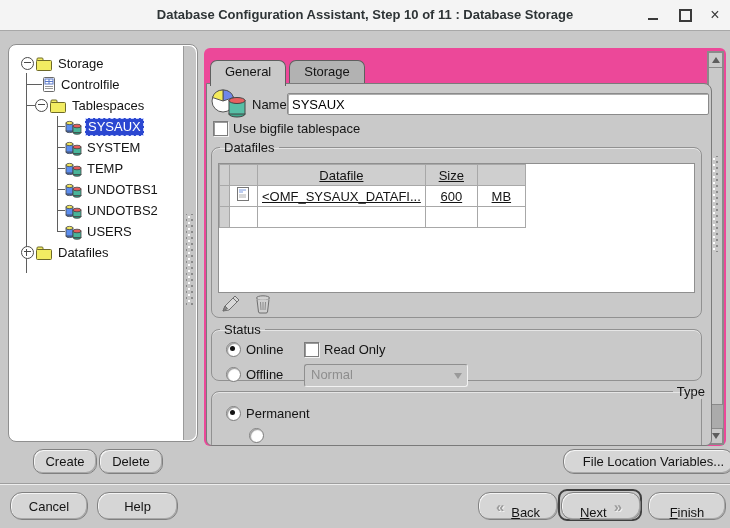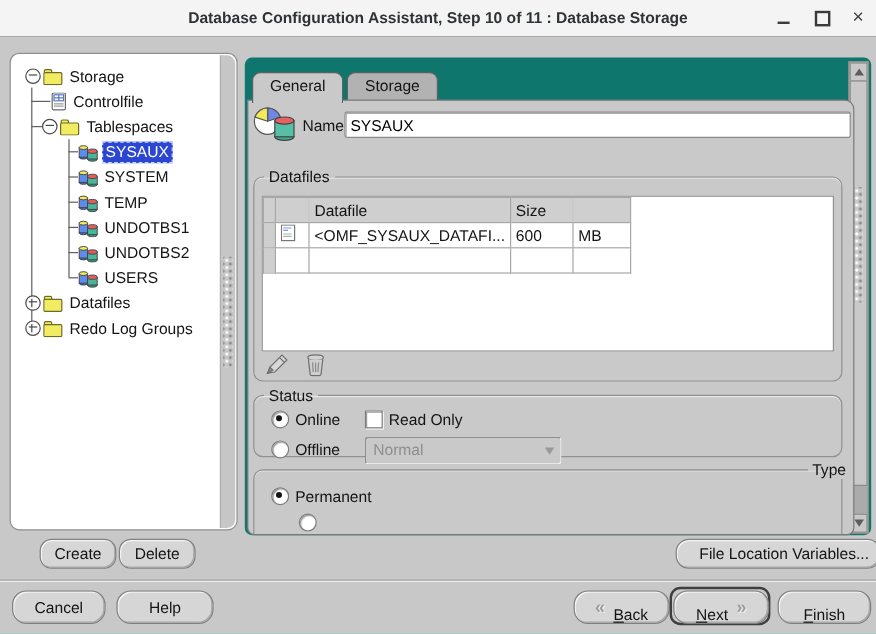--- a/index.html
+++ b/index.html
@@ -29,21 +29,21 @@
   .lv0{padding-left:8px;} .lv1leaf{padding-left:29px;} .lv1exp{padding-left:22px;}
   .lv1col{padding-left:8px;} .lv2{padding-left:52px;}
   .exp{width:11px;height:11px;border:1px solid #4a4a4a;border-radius:50%;background:#fff;
        position:relative;flex:none;margin-right:2px;z-index:2;}
   .exp::before{content:"";position:absolute;left:2px;right:2px;top:4px;height:1px;background:#4a4a4a;}
   .exp.plus::after{content:"";position:absolute;top:2px;bottom:2px;left:4px;width:1px;background:#4a4a4a;}
   .tico{flex:none;margin-right:3px;z-index:2;}
   .tlabel{white-space:nowrap;padding:0 2px;line-height:16px;}
   .tlabel.sel{background:#2b47d1;color:#fff;border:1px dashed #cfd8ff;padding:0 2px;}
   
-  .tabarea{position:absolute;left:204px;top:48px;width:522px;height:398px;background:#0f766e;border-radius:6px;}
+  .tabarea{position:absolute;left:204px;top:48px;width:522px;height:398px;background:#ec4899;border-radius:6px;}
   .tabs{position:absolute;left:6px;top:12px;height:24px;display:flex;}
   .tab{height:23px;line-height:22px;padding:0 14px;background:#b2b2b2;border:1px solid #5f5f5f;
        border-bottom:none;border-radius:7px 7px 0 0;margin-right:3px;cursor:default;}
   .tab.active{background:#c9c9c9;height:25px;z-index:3;position:relative;}
   .tabpanel{position:absolute;left:2px;top:35px;width:504px;height:361px;background:#c9c9c9;
             border:1px solid #7a7a7a;border-radius:0 8px 6px 6px;overflow:hidden;z-index:2;}
   
   .vsb{position:absolute;right:2px;top:3px;width:15px;height:392px;background:#ababab;border:1px solid #8a8a8a;}
   .sbtn{position:absolute;left:0;width:13px;height:14px;background:#c9c9c9;border:1px solid #8a8a8a;
         display:flex;align-items:center;justify-content:center;}
@@ -64,21 +64,21 @@
       box-shadow:inset 1px 1px 1px #9a9a9a;}
   .radio.on::after{content:"";position:absolute;left:3px;top:3px;width:5px;height:5px;border-radius:50%;background:#141414;}
   .ckrow{position:absolute;display:flex;align-items:center;gap:5px;}
   fieldset{position:absolute;border:1px solid #919191;border-radius:8px;margin:0;padding:0;
            box-shadow:inset 0 1px 0 #e6e6e6;}
   legend{padding:0 4px;margin-left:8px;font-size:13px;}
   .fs-datafiles{left:4px;top:56px;width:489px;height:176px;}
   .tablewrap{position:absolute;left:6px;top:8px;width:475px;height:128px;background:#fff;border:1px solid #8f8f8f;}
   table.df{border-collapse:collapse;table-layout:fixed;}
   table.df th,table.df td{border:1px solid #a8a8a8;padding:0 4px;height:20px;font-weight:normal;
-           text-align:left;font-size:13px;overflow:hidden;white-space:nowrap;}
+           text-align:center;font-size:13px;overflow:hidden;white-space:nowrap;text-decoration:underline;}
   table.df th{background:#cfcfcf;}
   td.rowhdr{background:#cfcfcf;padding:0;}
   td.iconcell{padding:1px 2px;}
   .tbl-actions{position:absolute;left:8px;bottom:3px;display:flex;gap:10px;align-items:center;}
   .fs-status{left:4px;top:238px;width:489px;height:57px;}
   .fs-type{left:4px;top:300px;width:489px;height:70px;text-align:right;}
   .dd{position:absolute;left:92px;top:27px;width:156px;height:21px;background:#c9c9c9;color:#8e8e8e;
       border:1px solid;border-color:#8f8f8f #f2f2f2 #f2f2f2 #8f8f8f;border-radius:3px;
       line-height:20px;padding-left:6px;}
   .dd .arr-down{position:absolute;right:5px;top:8px;border-top-color:#9a9a9a;}
@@ -249,28 +249,20 @@
 
       <div class="trow lv1col">
         <span class="exp plus"></span>
         <svg class="tico" width="17" height="14" viewBox="0 0 17 14">
             <path d="M1 4 L1 2 Q1 1 2 1 L6 1 Q7 1 7 2 L7 4" fill="#f2ec62" stroke="#6e6a28"></path>
             <rect x="0.5" y="3.5" width="15" height="10" rx="1" fill="#f2ec62" stroke="#6e6a28"></rect>
           </svg>
         <span class="tlabel">Datafiles</span>
       </div>
 
-      <div class="trow lv1col">
-        <span class="exp plus"></span>
-        <svg class="tico" width="17" height="14" viewBox="0 0 17 14">
-            <path d="M1 4 L1 2 Q1 1 2 1 L6 1 Q7 1 7 2 L7 4" fill="#f2ec62" stroke="#6e6a28"></path>
-            <rect x="0.5" y="3.5" width="15" height="10" rx="1" fill="#f2ec62" stroke="#6e6a28"></rect>
-          </svg>
-        <span class="tlabel">Redo Log Groups</span>
-      </div>
     </div>
     <div class="treescroll">
         <div class="grip"></div>
       </div>
   </div>
 
   <div class="tabarea">
     <div class="tabs">
       <div class="tab active">General</div>
       <div class="tab">Storage</div>
@@ -283,20 +275,24 @@
         <path d="M13 13 L2.5 9.5 A11 11 0 0 1 13 2 Z" fill="#f3ea5a" stroke="#555"></path>
         <g stroke="#444">
           <ellipse cx="27" cy="26" rx="8" ry="3" fill="#3da88c"></ellipse>
           <rect x="19" y="12.5" width="16" height="13.5" fill="#57bfa6"></rect>
           <ellipse cx="27" cy="12.5" rx="8" ry="3" fill="#e86060"></ellipse>
         </g>
       </svg>
       <span class="namelabel">Name:</span>
       <input class="nameinput" type="text" value="SYSAUX" style="">
 
+      <div class="ckrow" style="left:6px;top:37px;">
+        <span class="cb"></span>
+        <span>Use bigfile tablespace</span>
+      </div>
 
       <fieldset class="fs-datafiles">
         <legend>Datafiles</legend>
         <div class="tablewrap">
           <table class="df">
             <colgroup>
                 <col style="width:10px">
                 <col style="width:28px">
                 <col style="width:150px">
                 <col style="width:52px">

